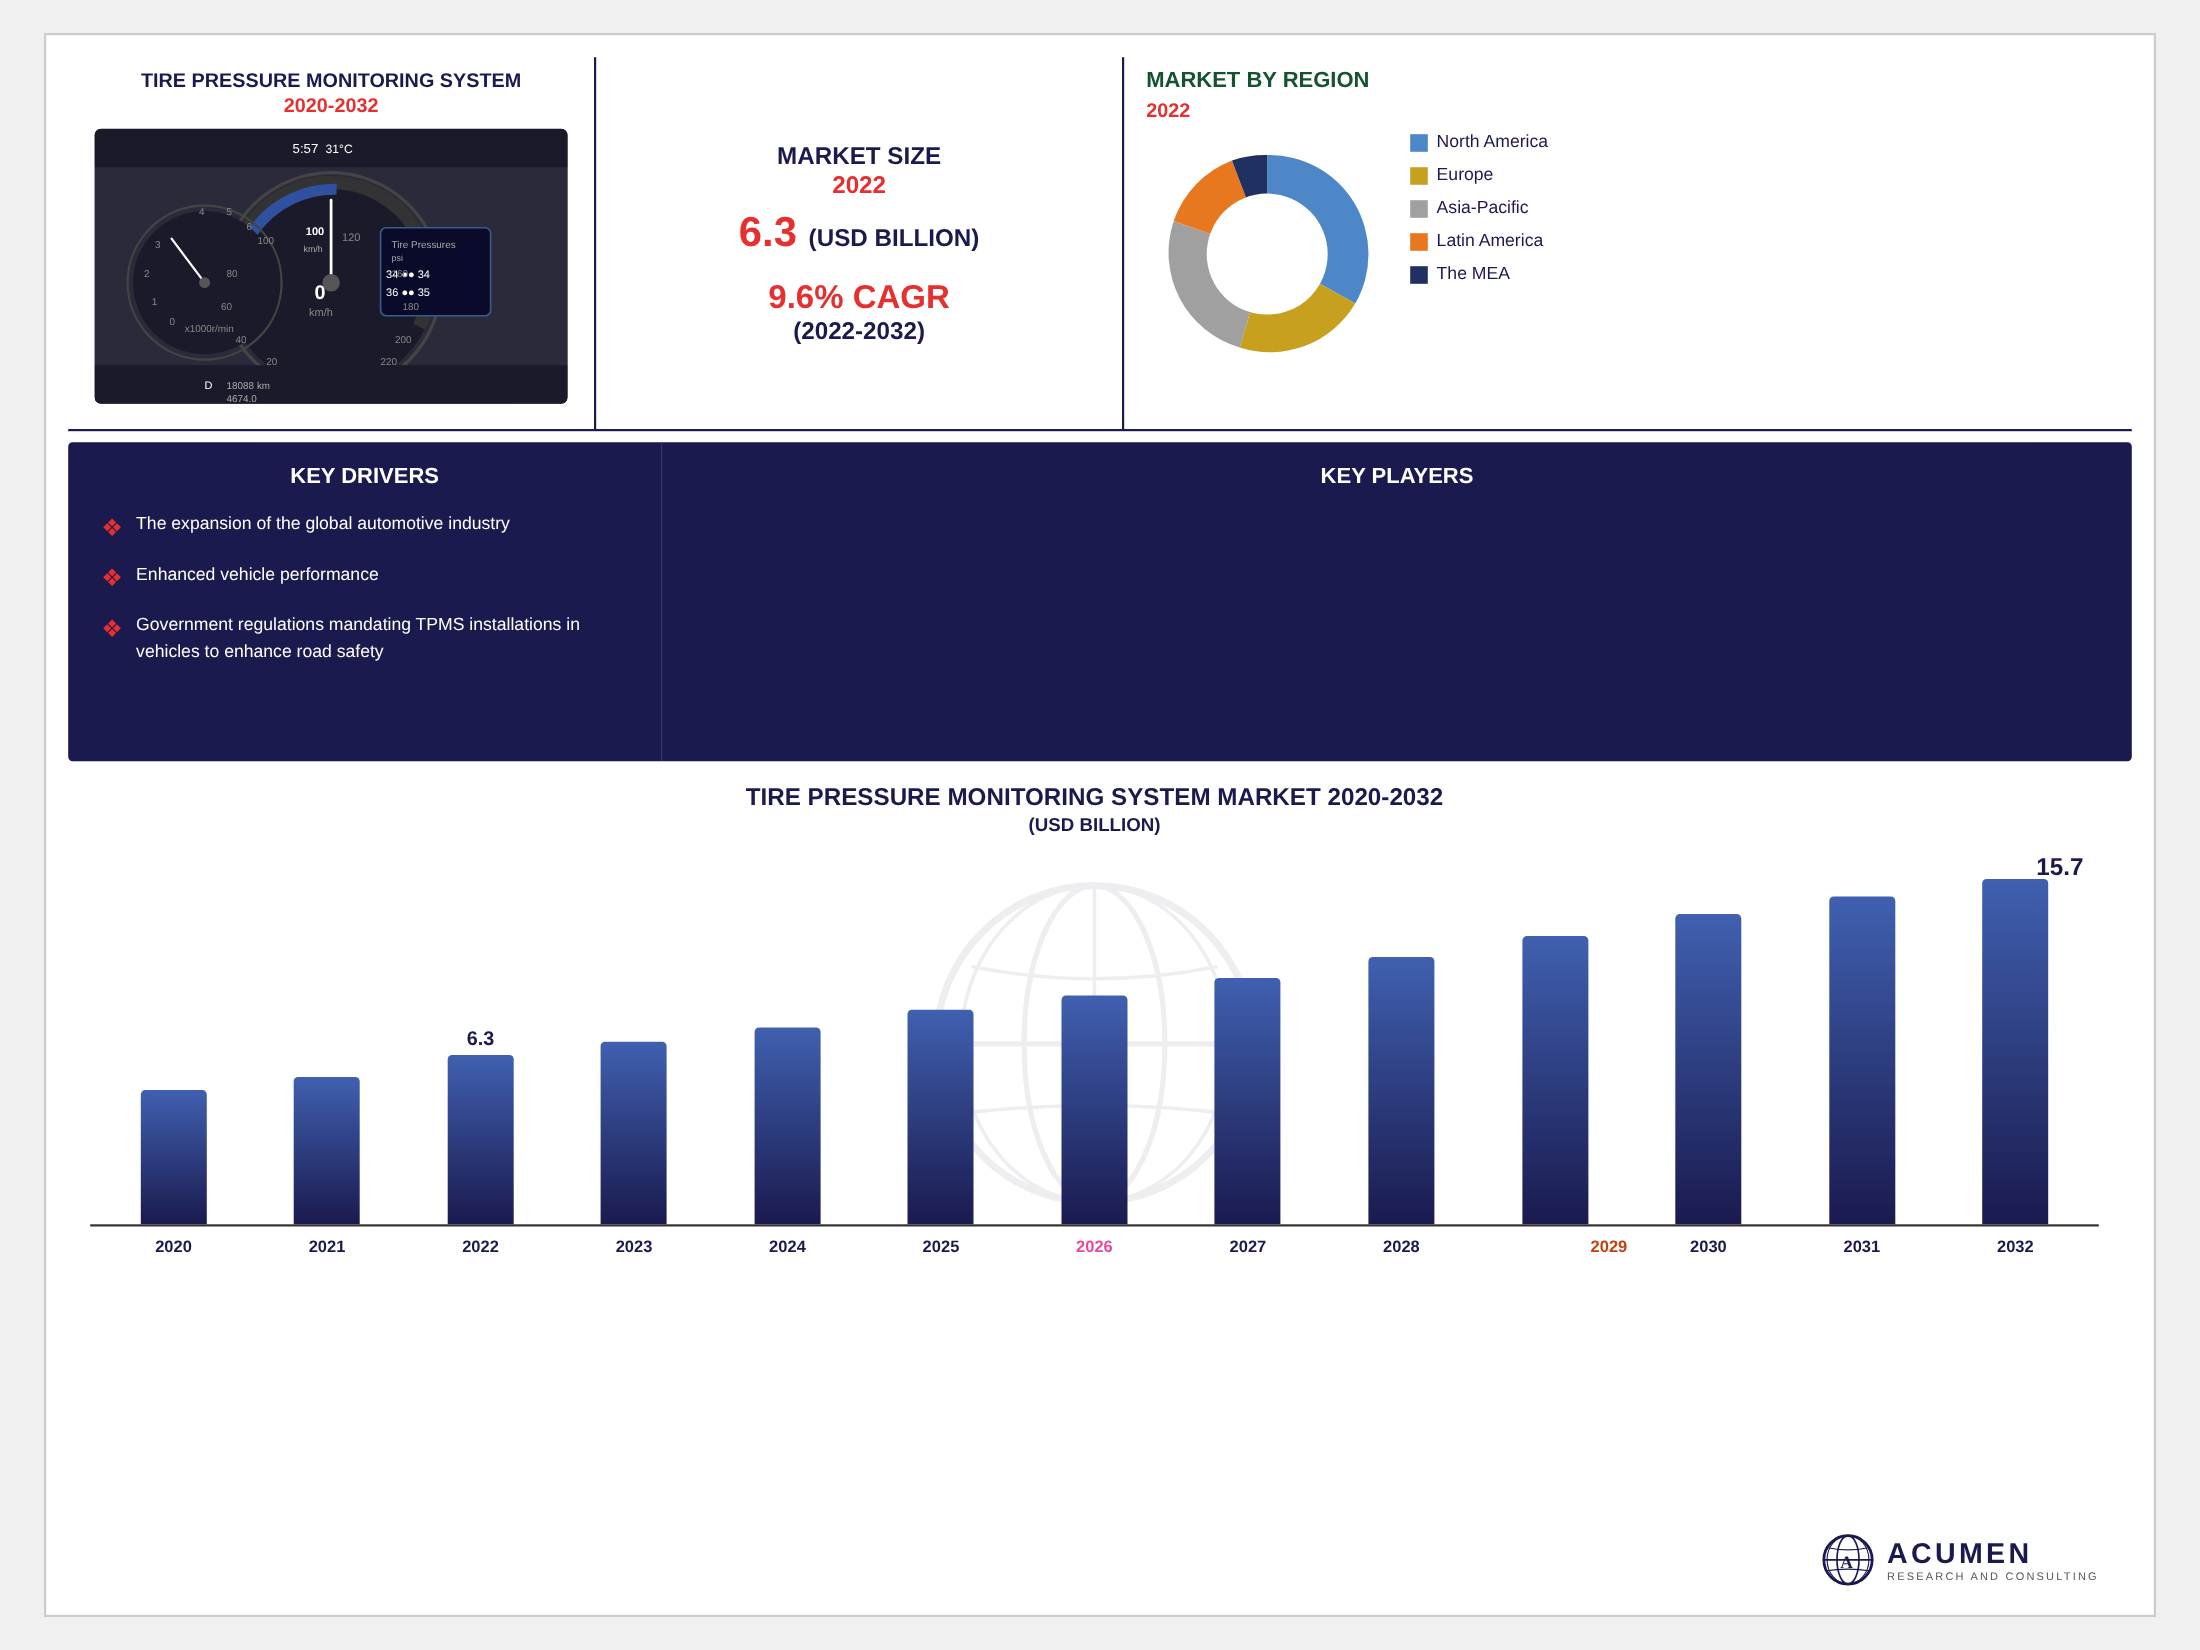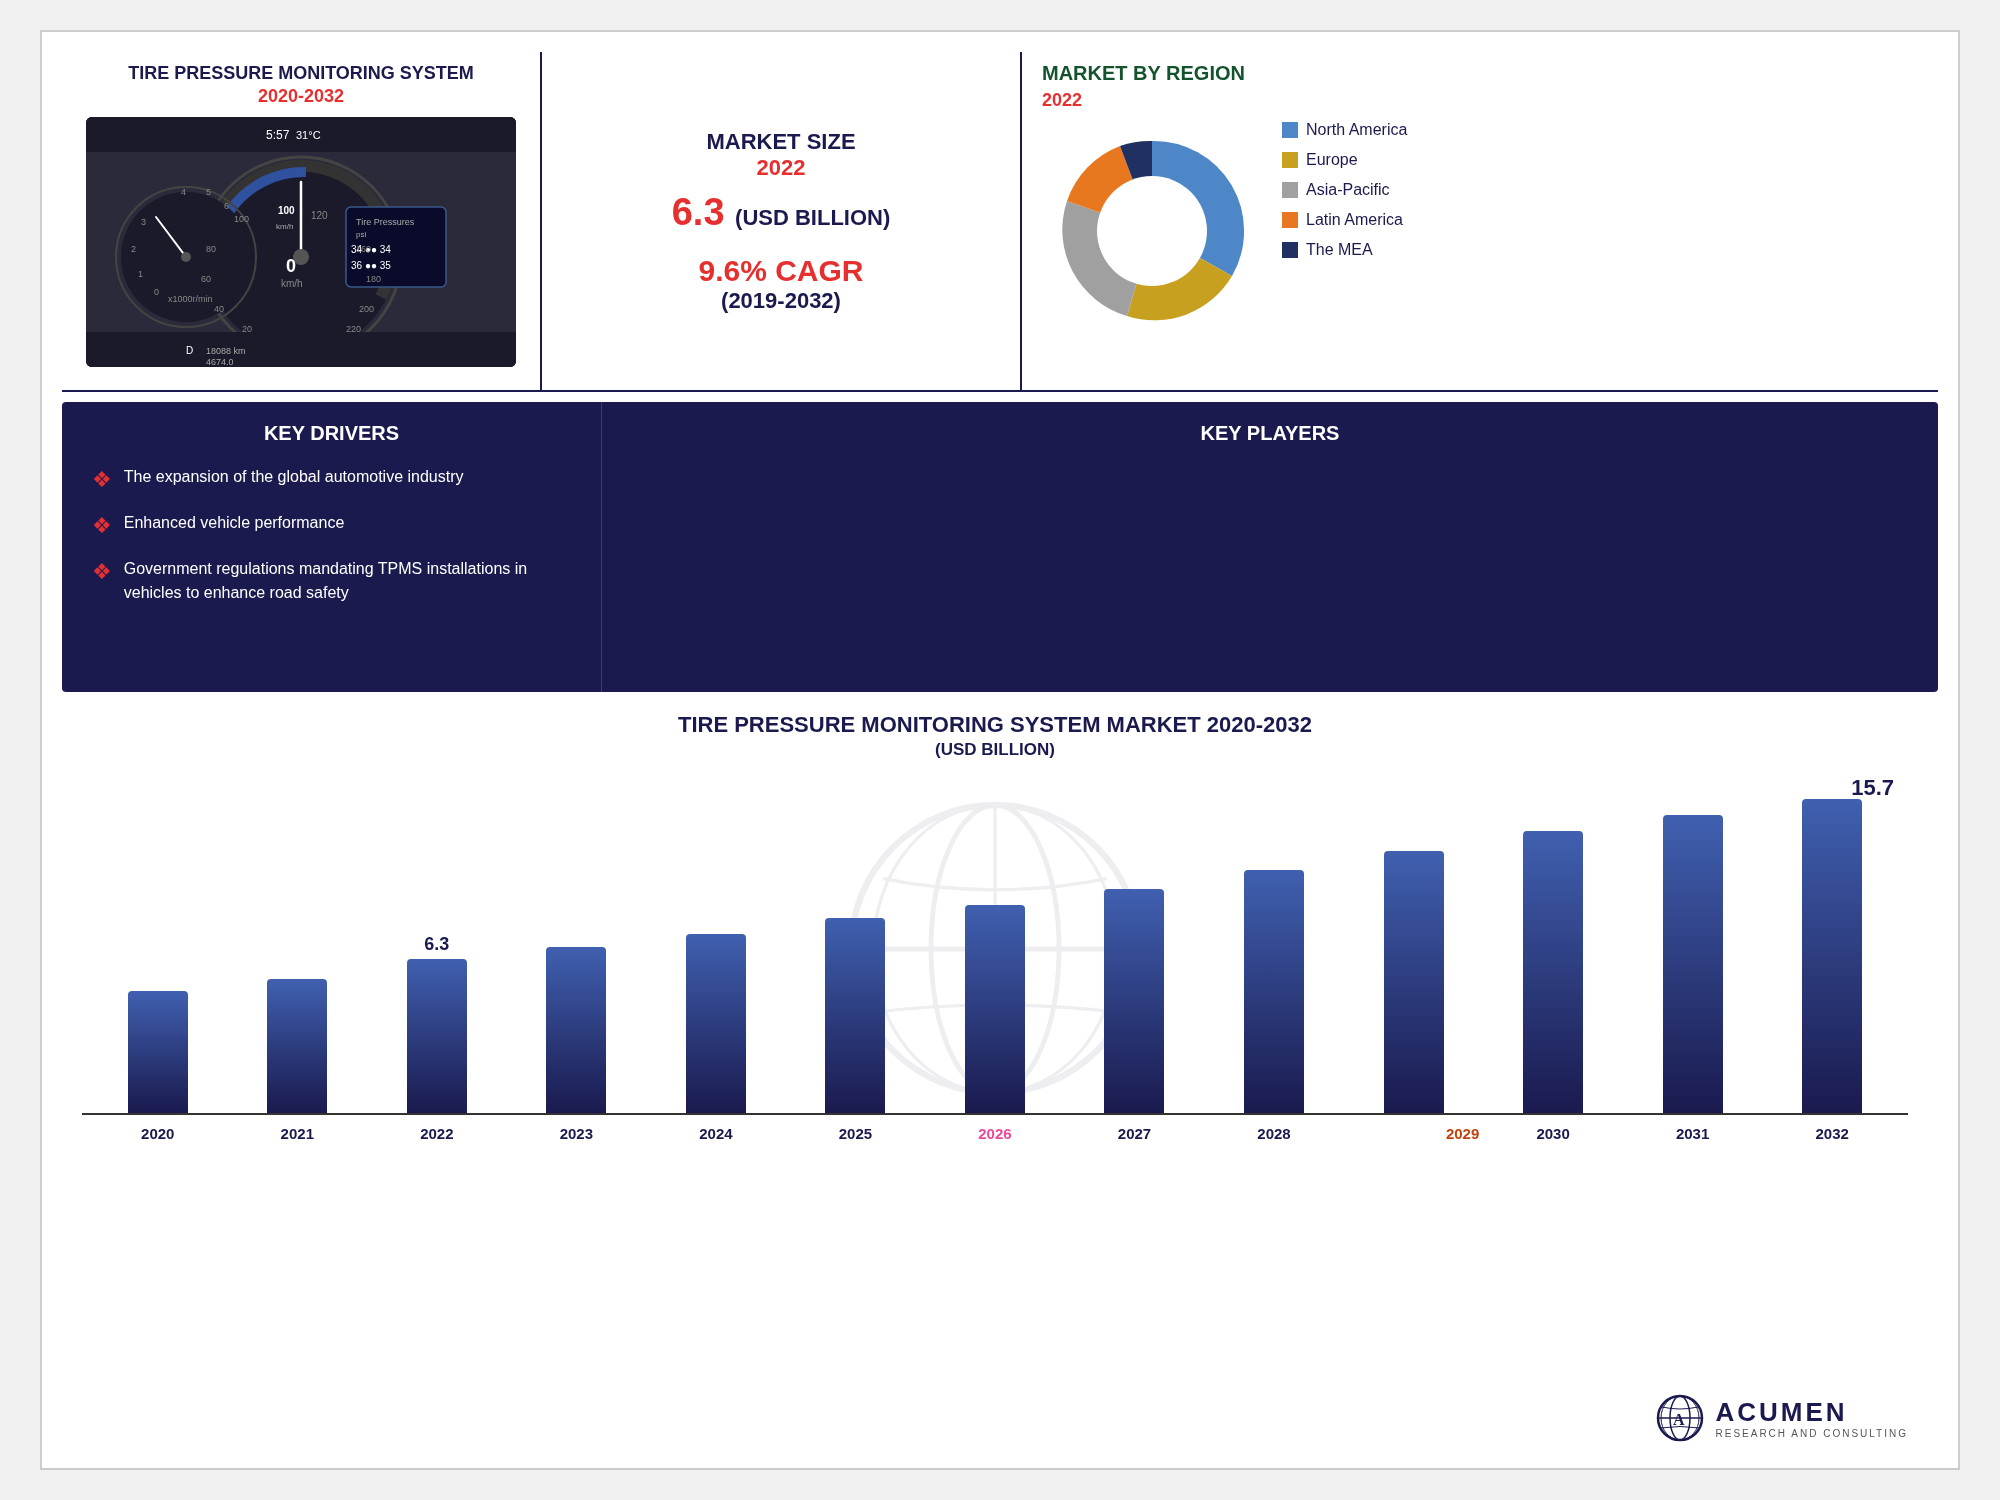--- a/index.html
+++ b/index.html
@@ -396,21 +396,21 @@
     </div>
 
     <div class="middle-panel">
       <div class="market-size-label">MARKET SIZE</div>
       <div class="market-size-year">2022</div>
       <div class="market-size-value">
         <span>6.3</span>
         <span class="market-size-unit">(USD BILLION)</span>
       </div>
       <div class="cagr-value">9.6% CAGR</div>
-      <div class="cagr-period">(2019-2032)</div>
+      <div class="cagr-period">(2022-2032)</div>
     </div>
 
     <div class="right-panel">
       <div class="region-title">MARKET BY REGION</div>
       <div class="region-year">2022</div>
       <div class="region-content">
 
         <div class="donut-container">
           <svg width="220" height="220" viewBox="0 0 220 220" xmlns="http://www.w3.org/2000/svg">
 

